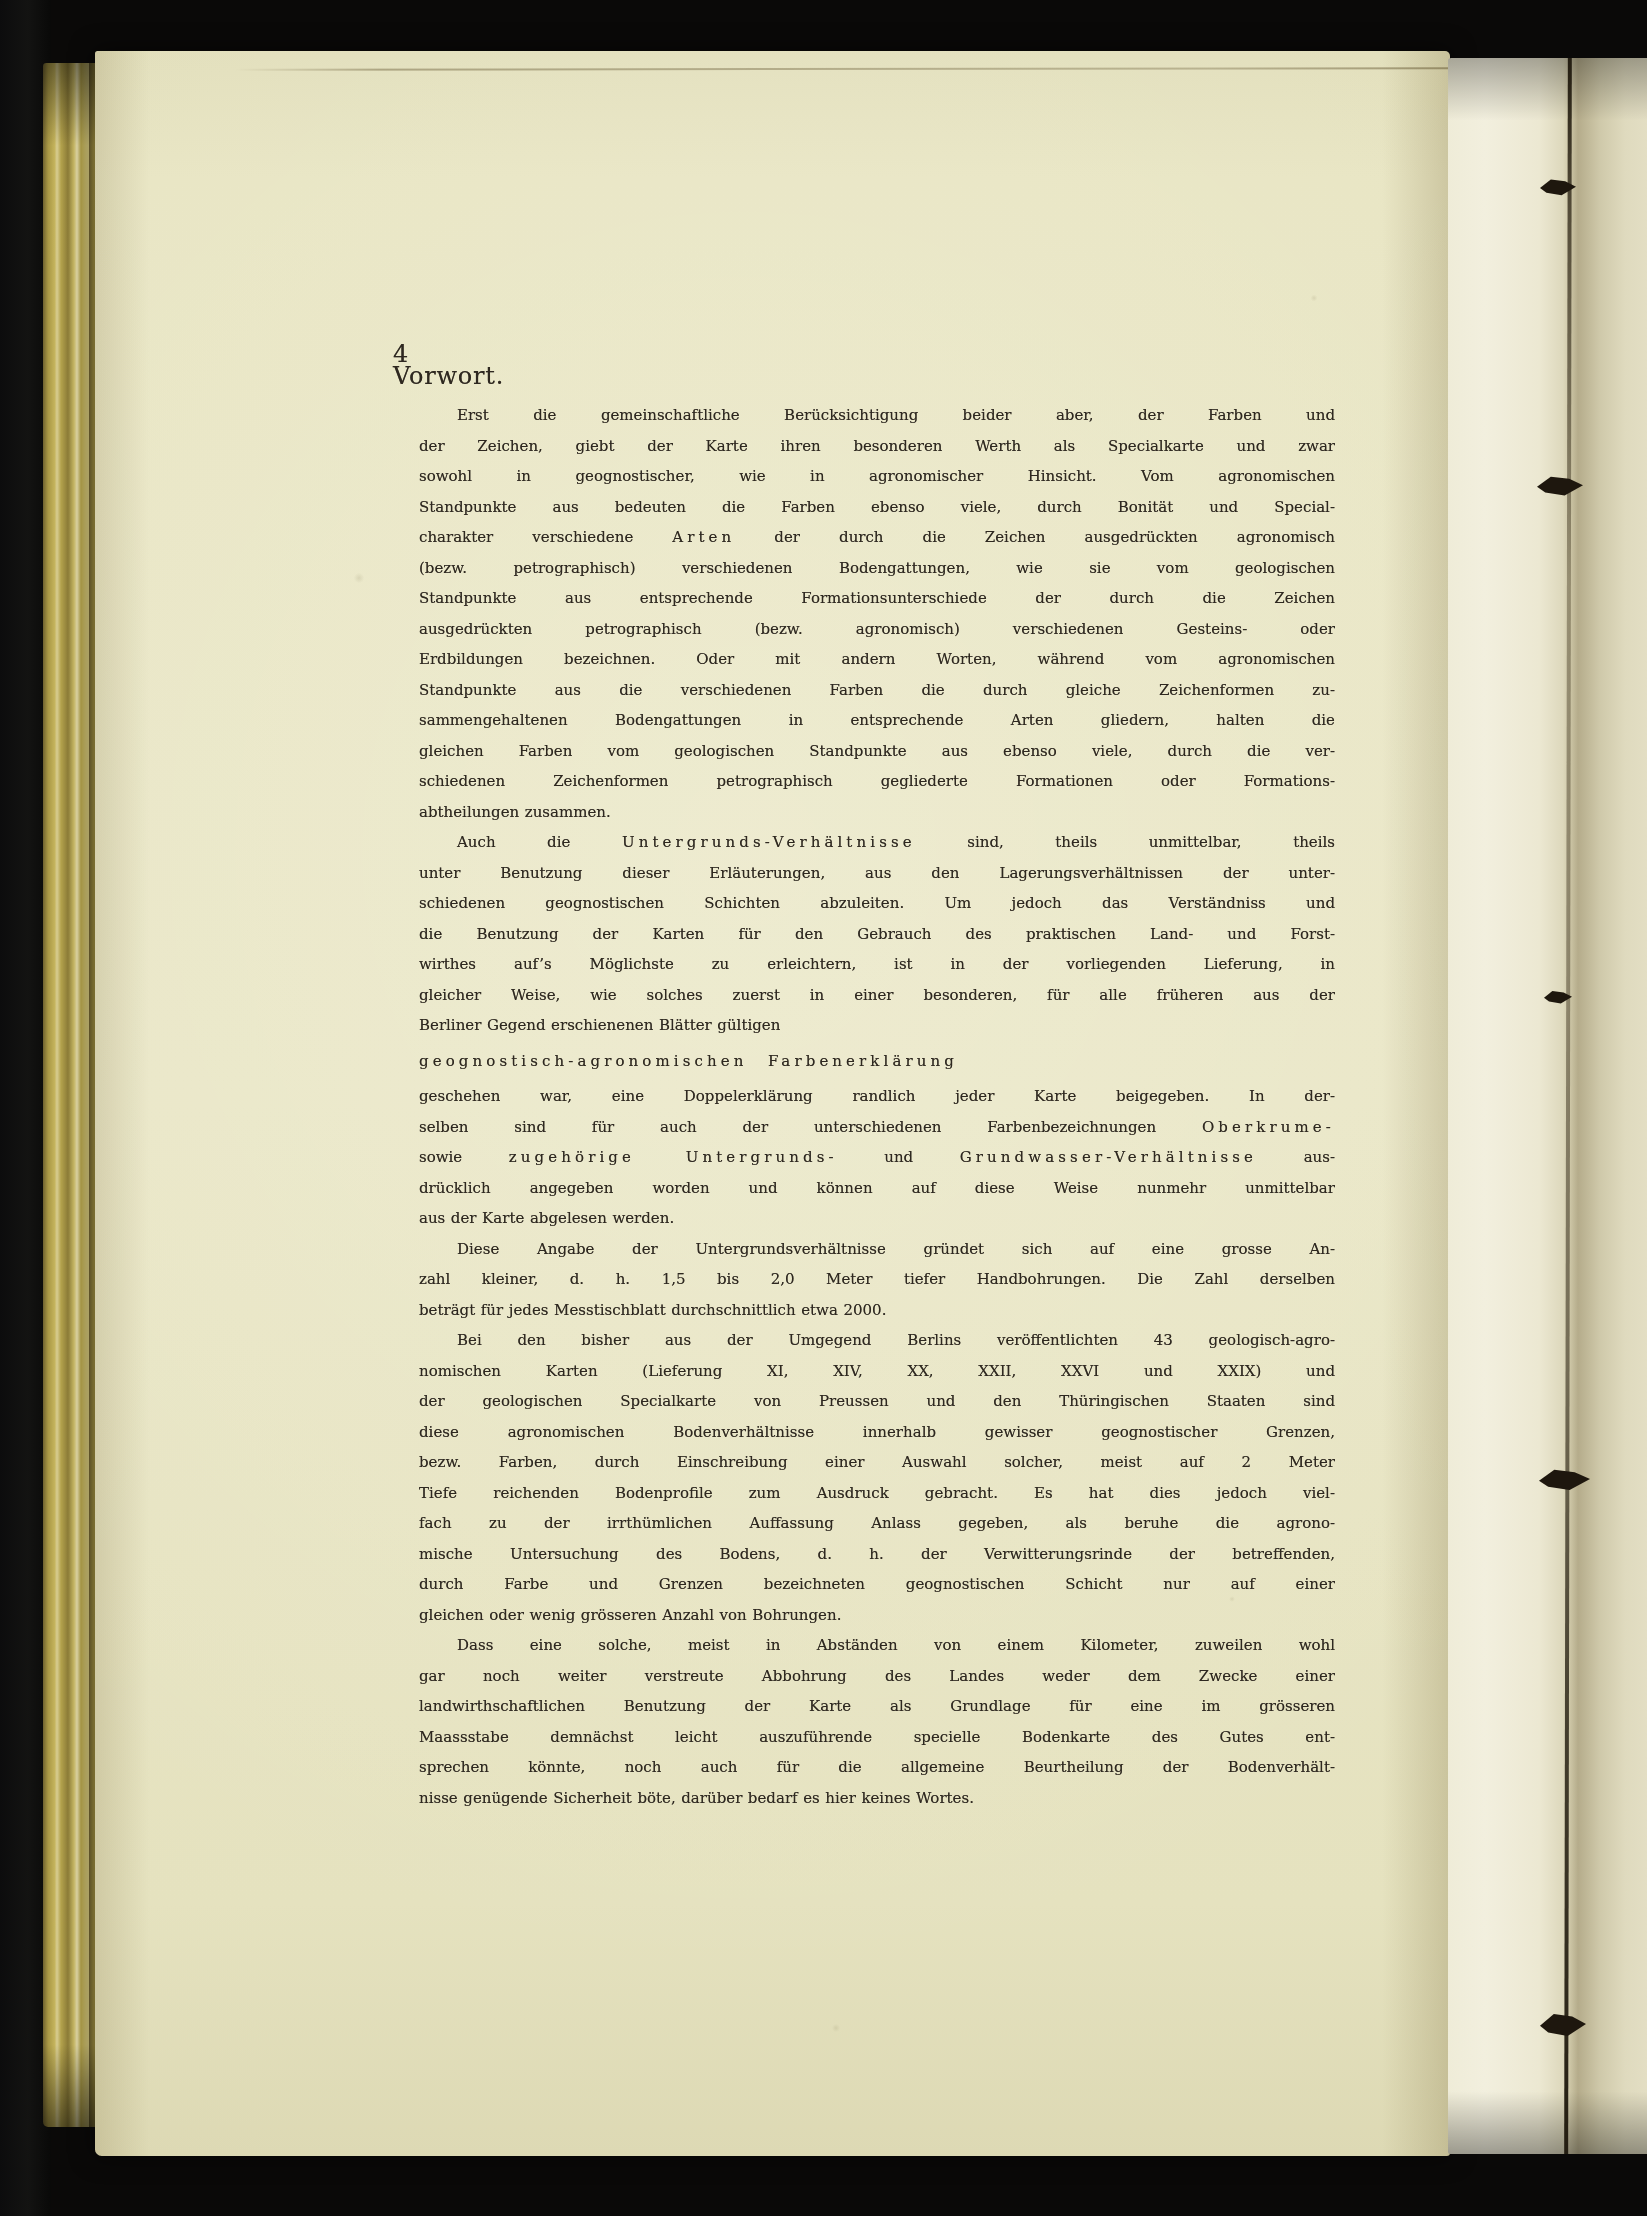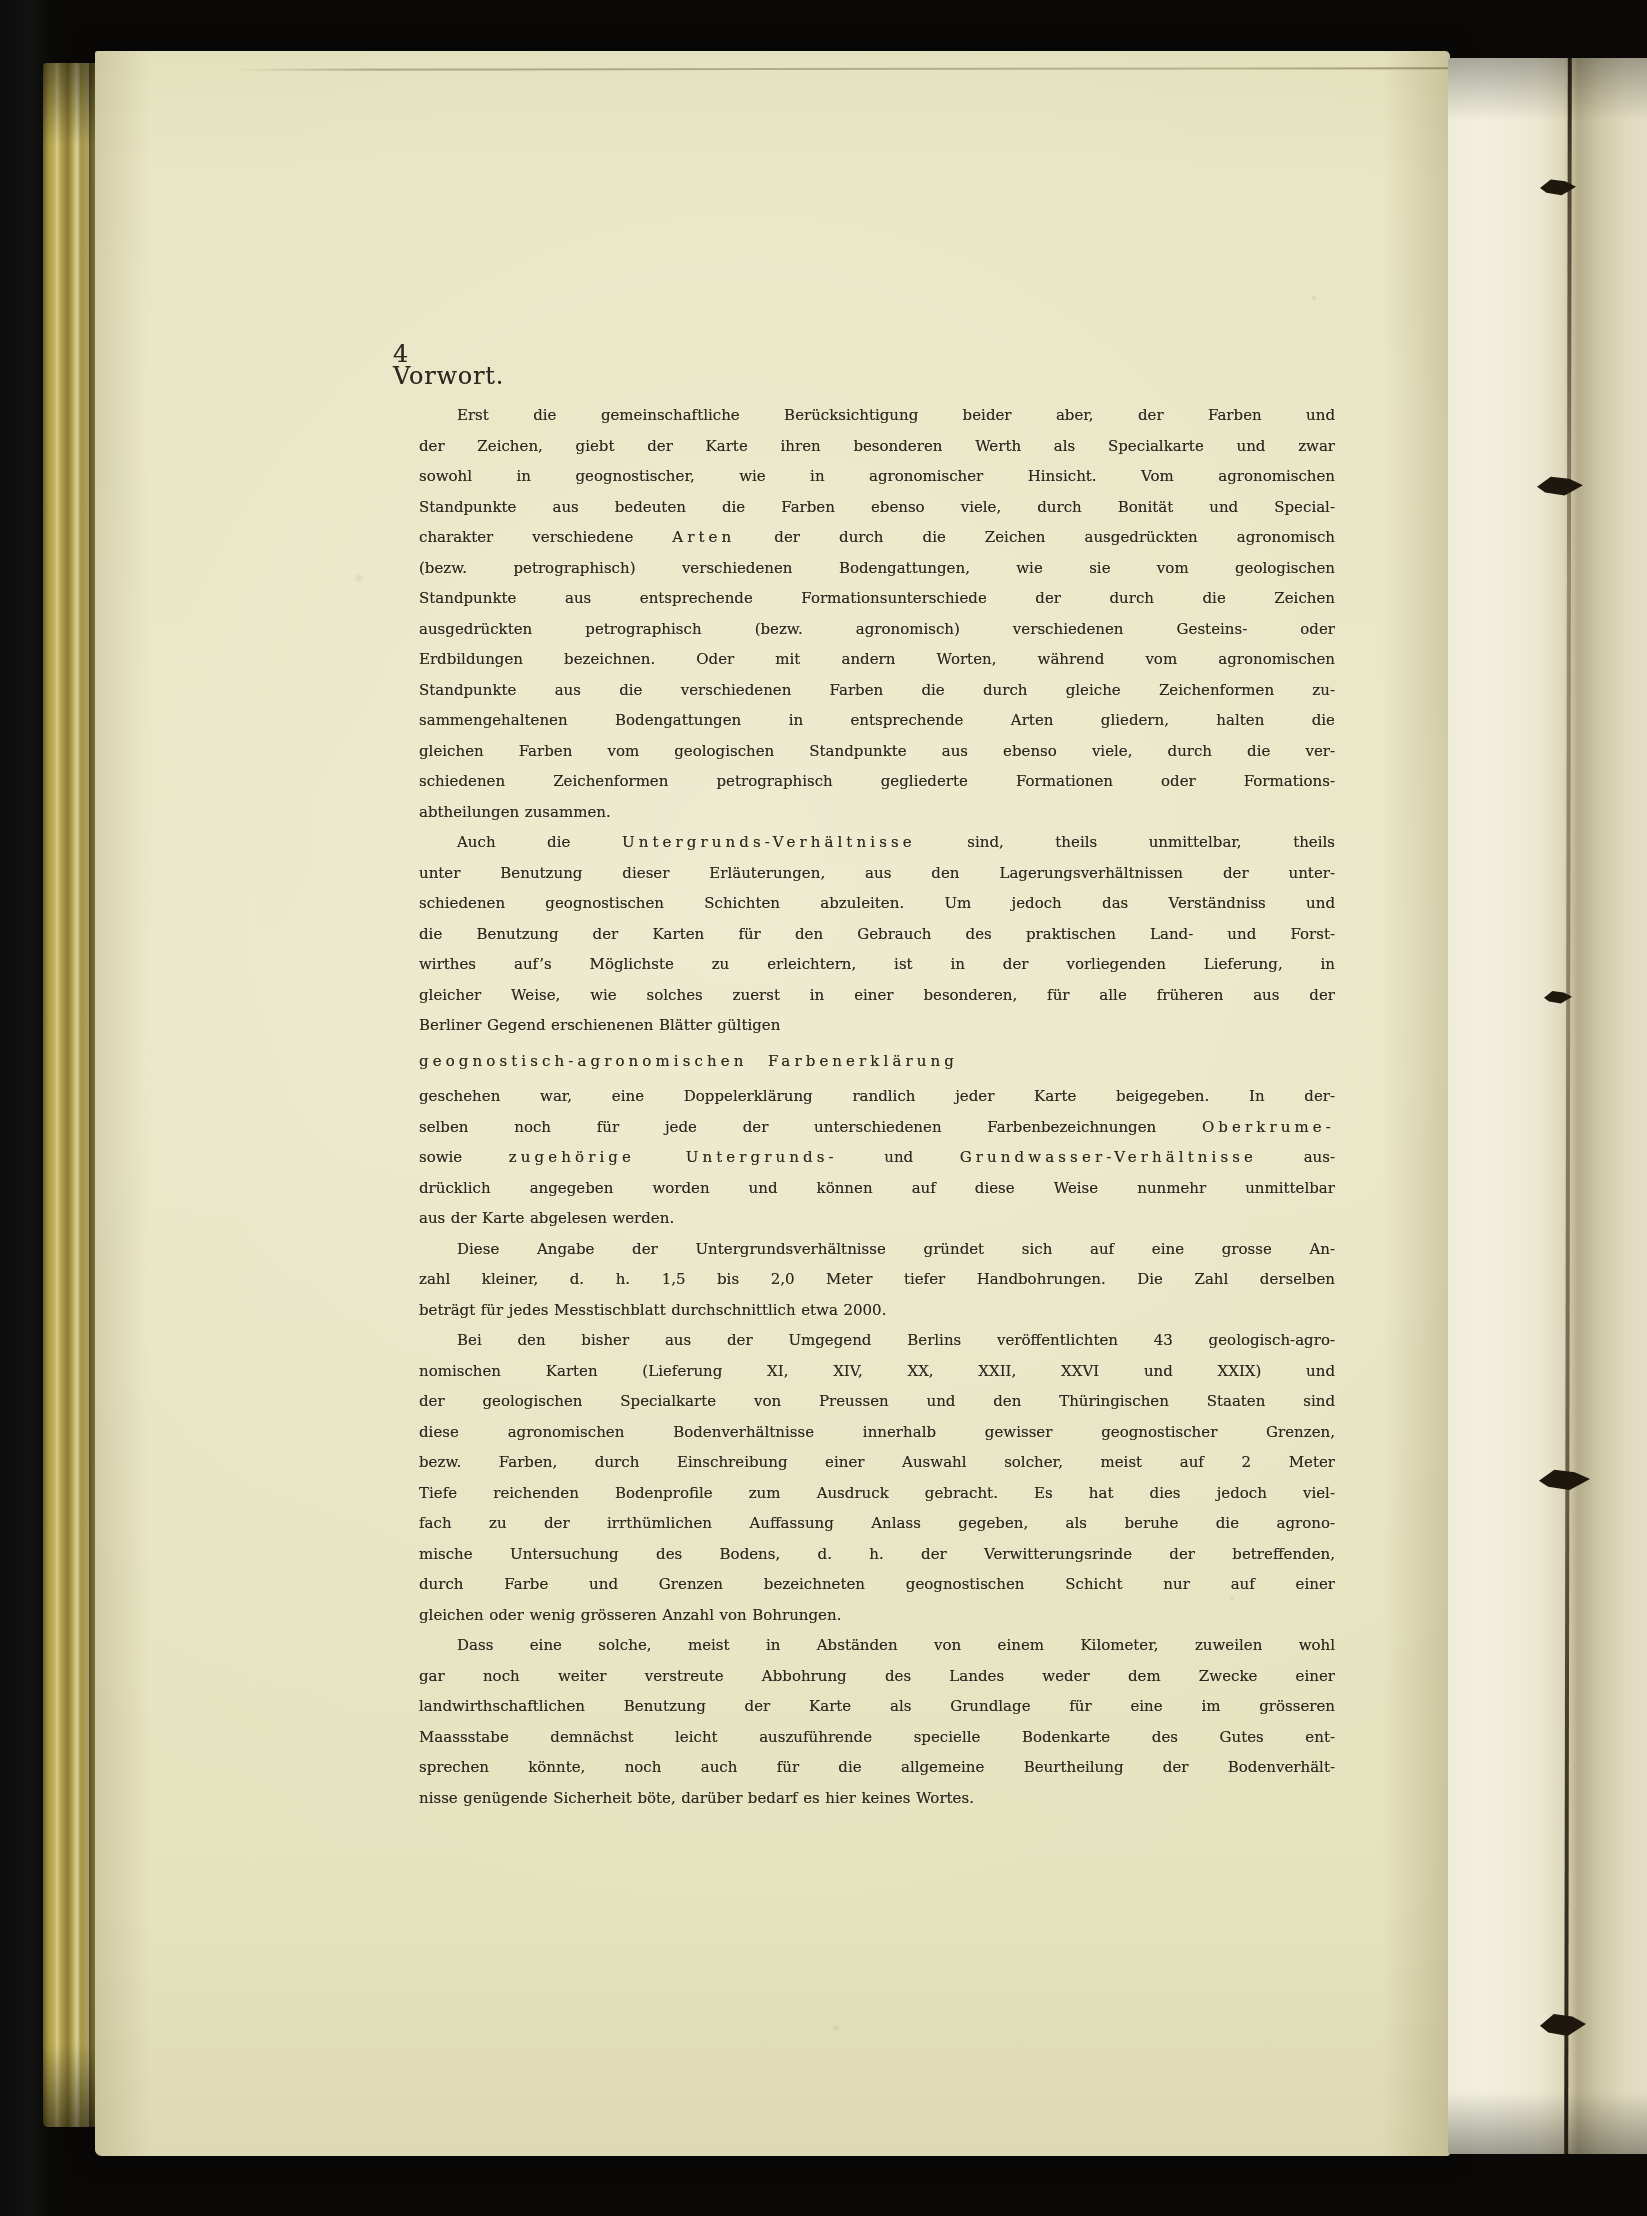--- a/index.html
+++ b/index.html
@@ -137,21 +137,21 @@
       <div class="tline last"><span>abtheilungen zusammen.</span></div>
       <div class="tline indent"><span>Auch die </span><span class="sp">Untergrunds-Verhältnisse</span><span> sind, theils unmittelbar, theils</span></div>
       <div class="tline"><span>unter Benutzung dieser Erläuterungen, aus den Lagerungsverhältnissen der unter-</span></div>
       <div class="tline"><span>schiedenen geognostischen Schichten abzuleiten. Um jedoch das Verständniss und</span></div>
       <div class="tline"><span>die Benutzung der Karten für den Gebrauch des praktischen Land- und Forst-</span></div>
       <div class="tline"><span>wirthes auf’s Möglichste zu erleichtern, ist in der vorliegenden Lieferung, in</span></div>
       <div class="tline"><span>gleicher Weise, wie solches zuerst in einer besonderen, für alle früheren aus der</span></div>
       <div class="tline last"><span>Berliner Gegend erschienenen Blätter gültigen</span></div>
       <div class="centerline">geognostisch-agronomischen Farbenerklärung</div>
       <div class="tline"><span>geschehen war, eine Doppelerklärung randlich jeder Karte beigegeben. In der-</span></div>
-      <div class="tline"><span>selben noch für jede der unterschiedenen Farbenbezeichnungen </span><span class="sp">Oberkrume-</span></div>
+      <div class="tline"><span>selben sind für auch der unterschiedenen Farbenbezeichnungen </span><span class="sp">Oberkrume-</span></div>
       <div class="tline"><span>sowie </span><span class="sp">zugehörige Untergrunds-</span><span> und </span><span class="sp">Grundwasser-Verhältnisse</span><span> aus-</span></div>
       <div class="tline"><span>drücklich angegeben worden und können auf diese Weise nunmehr unmittelbar</span></div>
       <div class="tline last"><span>aus der Karte abgelesen werden.</span></div>
       <div class="tline indent"><span>Diese Angabe der Untergrundsverhältnisse gründet sich auf eine grosse An-</span></div>
       <div class="tline"><span>zahl kleiner, d. h. 1,5 bis 2,0 Meter tiefer Handbohrungen. Die Zahl derselben</span></div>
       <div class="tline last"><span>beträgt für jedes Messtischblatt durchschnittlich etwa 2000.</span></div>
       <div class="tline indent"><span>Bei den bisher aus der Umgegend Berlins veröffentlichten 43 geologisch-agro-</span></div>
       <div class="tline"><span>nomischen Karten (Lieferung XI, XIV, XX, XXII, XXVI und XXIX) und</span></div>
       <div class="tline"><span>der geologischen Specialkarte von Preussen und den Thüringischen Staaten sind</span></div>
       <div class="tline"><span>diese agronomischen Bodenverhältnisse innerhalb gewisser geognostischer Grenzen,</span></div>

